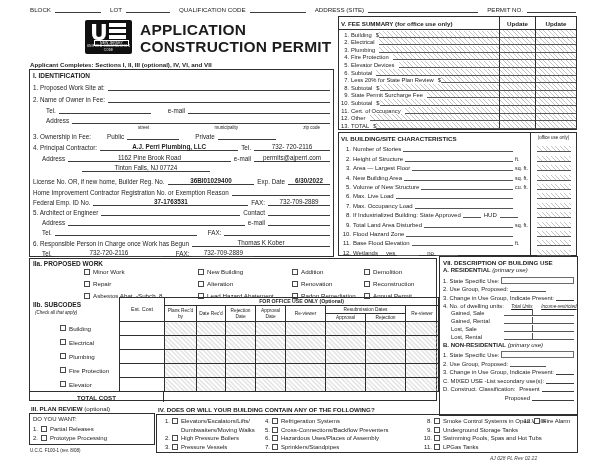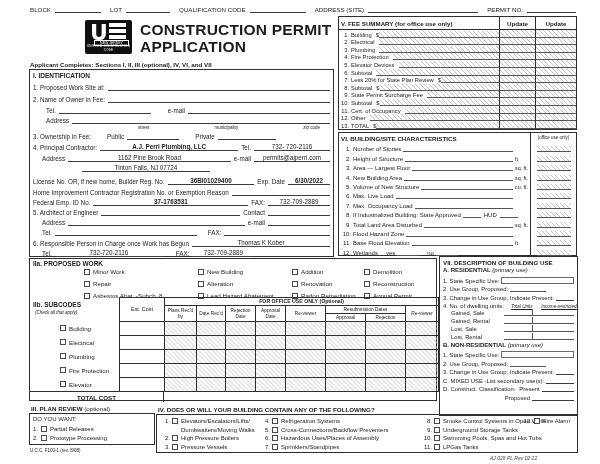--- a/index.html
+++ b/index.html
@@ -79,22 +79,22 @@
   <div class="abs logo" style="left:85px;top:20px;width:47px;height:34px">
     <span class="u">U</span>
     <span class="bars">
       <span style="top:3px"></span><span style="top:9px"></span><span style="top:15px"></span>
     </span>
     <span class="band">NEW JERSEY</span>
     <span class="sub">UNIFORM CONSTRUCTION CODE</span>
   </div>
 
   <div class="abs b" style="left:140px;top:22px;font-size:15.5px;line-height:16.5px;letter-spacing:.2px">
+    <div>APPLICATION</div>
     <div>CONSTRUCTION PERMIT</div>
-    <div>APPLICATION</div>
   </div>
 
   <div class="abs b f62" style="left:30px;top:61px">Applicant Completes:  Sections I, II, III (optional), IV, VI, and VII</div>
 
   <div class="abs bx" style="left:29px;top:69px;width:305px;height:188px;padding:2px 3px">
     <div class="b f65" style="height:8px">I. IDENTIFICATION</div>
     <div class="s1r" style="height:11px">
         <span class="nw">1. Proposed Work Site at:</span>
         <span class="ln fl1"></span>
       </div>

